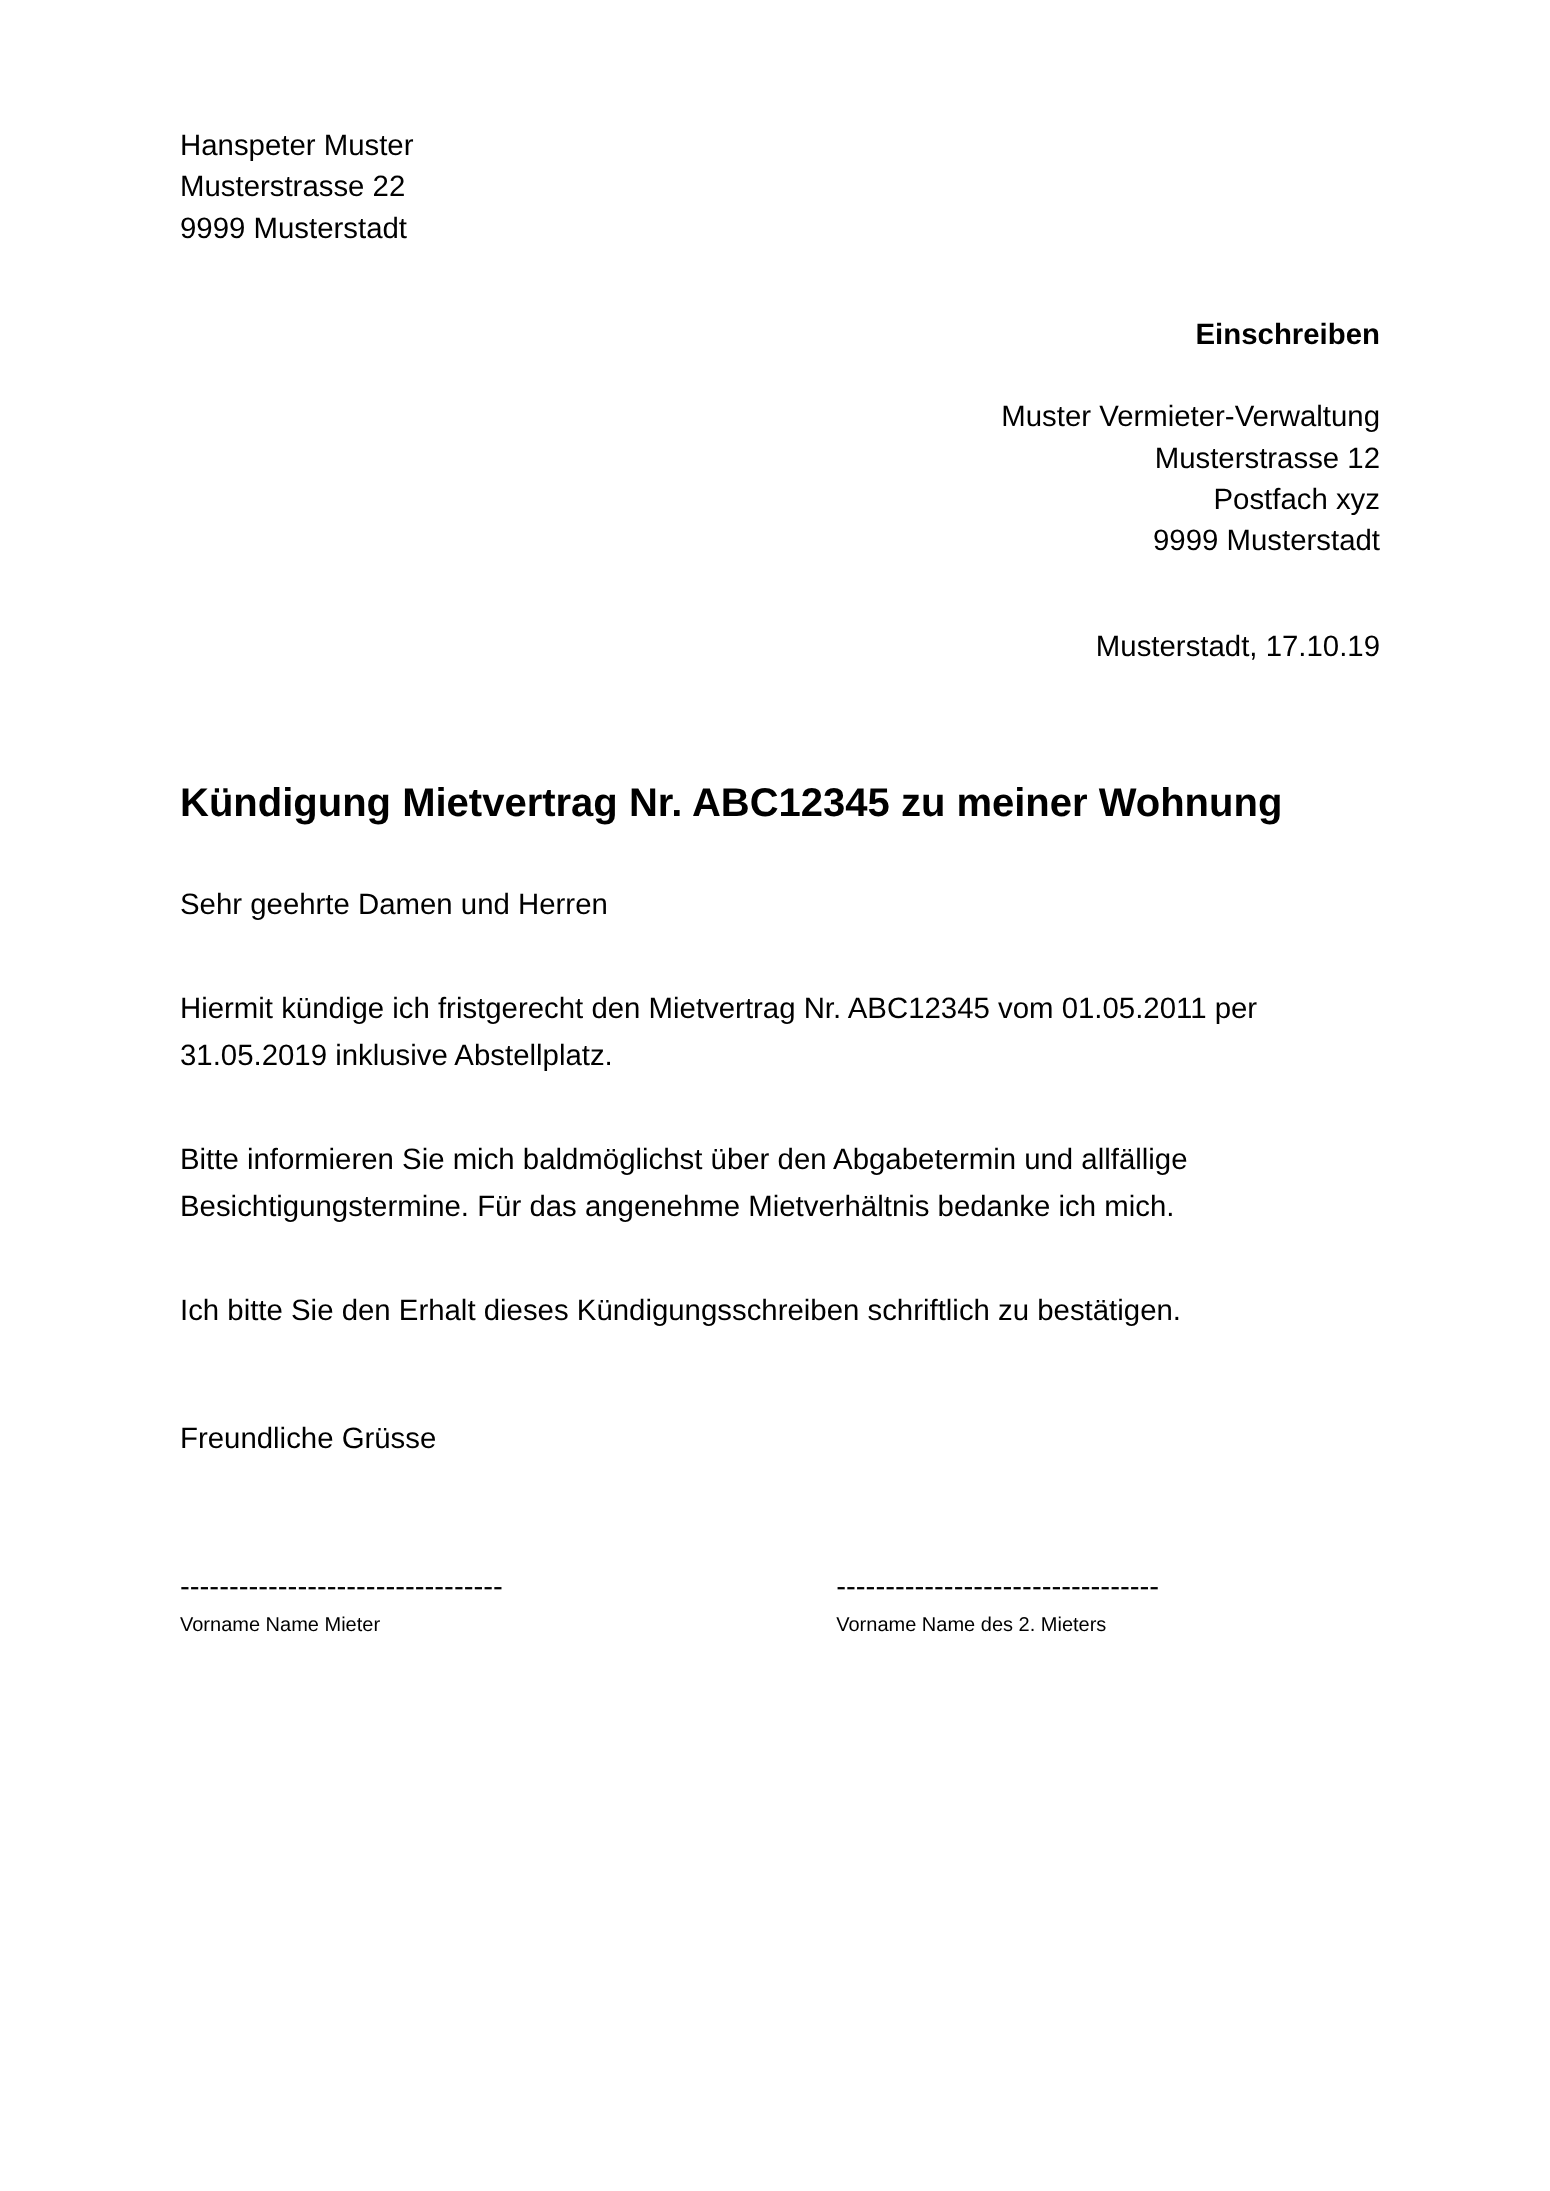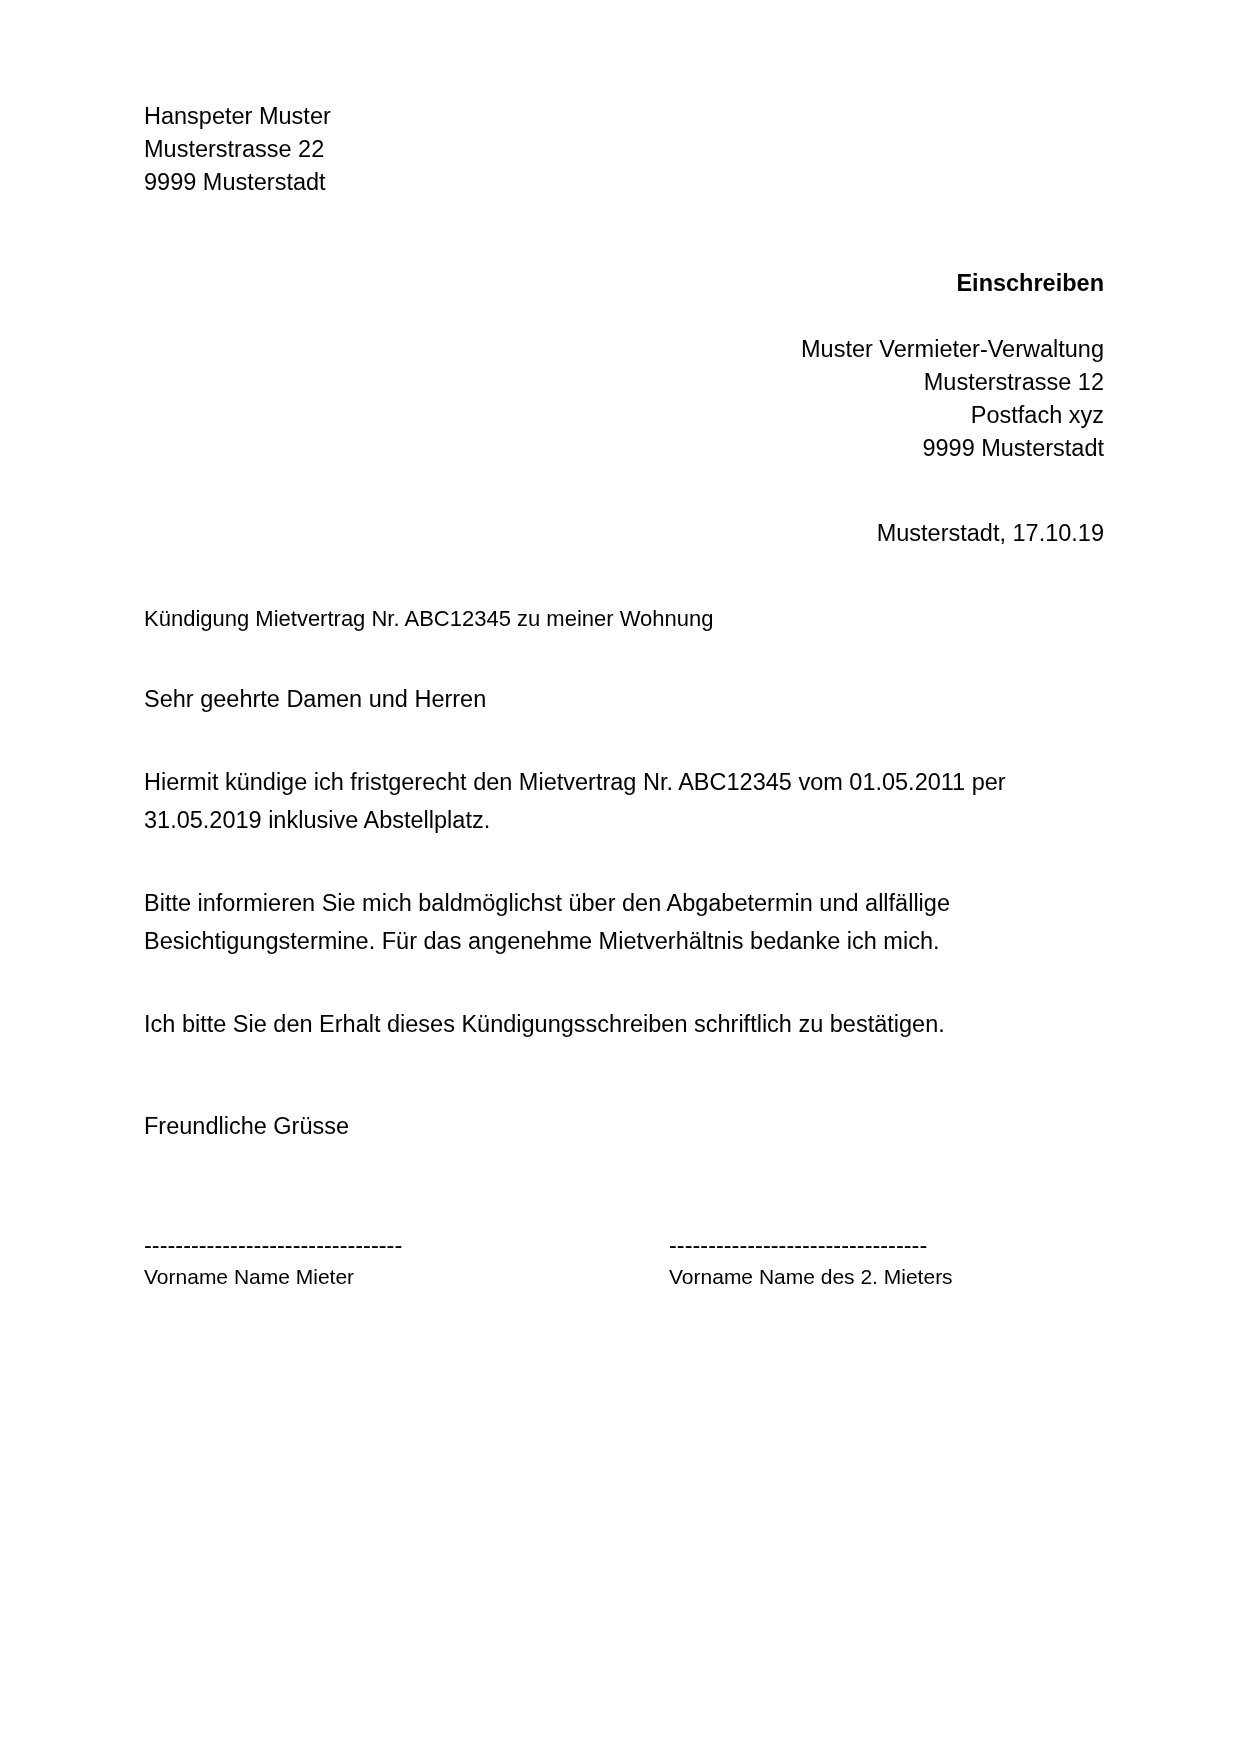--- a/index.html
+++ b/index.html
@@ -24,36 +24,37 @@
     left: 144px;
     top: 100px;
     width: 960px;
   }
   .line {
     font-size: 23.5px;
     line-height: 33px;
     white-space: pre-wrap;
   }
   .sender {
-    margin-bottom: 16px;
+    margin-bottom: 0;
   }
   .spacer-lg { height: 52px; }
   .spacer-md { height: 33px; }
 
   .indent {
     margin-left: 443px;
     text-align: right;
   }
   .bold {
     font-weight: bold;
   }
   .subject {
-    font-size: 22px;
+    font-size: 32px;
     line-height: 33px;
-    font-weight: normal;
+    font-weight: bold;
+    margin-top: 40px;
   }
   .para {
     font-size: 23.5px;
     line-height: 38px;
     max-width: 900px;
     margin-top: 12px;
   }
   .sig-row {
     display: flex;
     flex-direction: row;
@@ -65,21 +66,21 @@
   .sig-col.second {
     width: 420px;
   }
   .dashes {
     font-size: 23.5px;
     line-height: 30px;
     letter-spacing: 0px;
     white-space: pre;
   }
   .sig-name {
-    font-size: 21px;
+    font-size: 16px;
     line-height: 34px;
   }
 </style>
 </head>
 <body>
 
 <div class="page">
   <div class="doc">
 
     <div class="sender">

